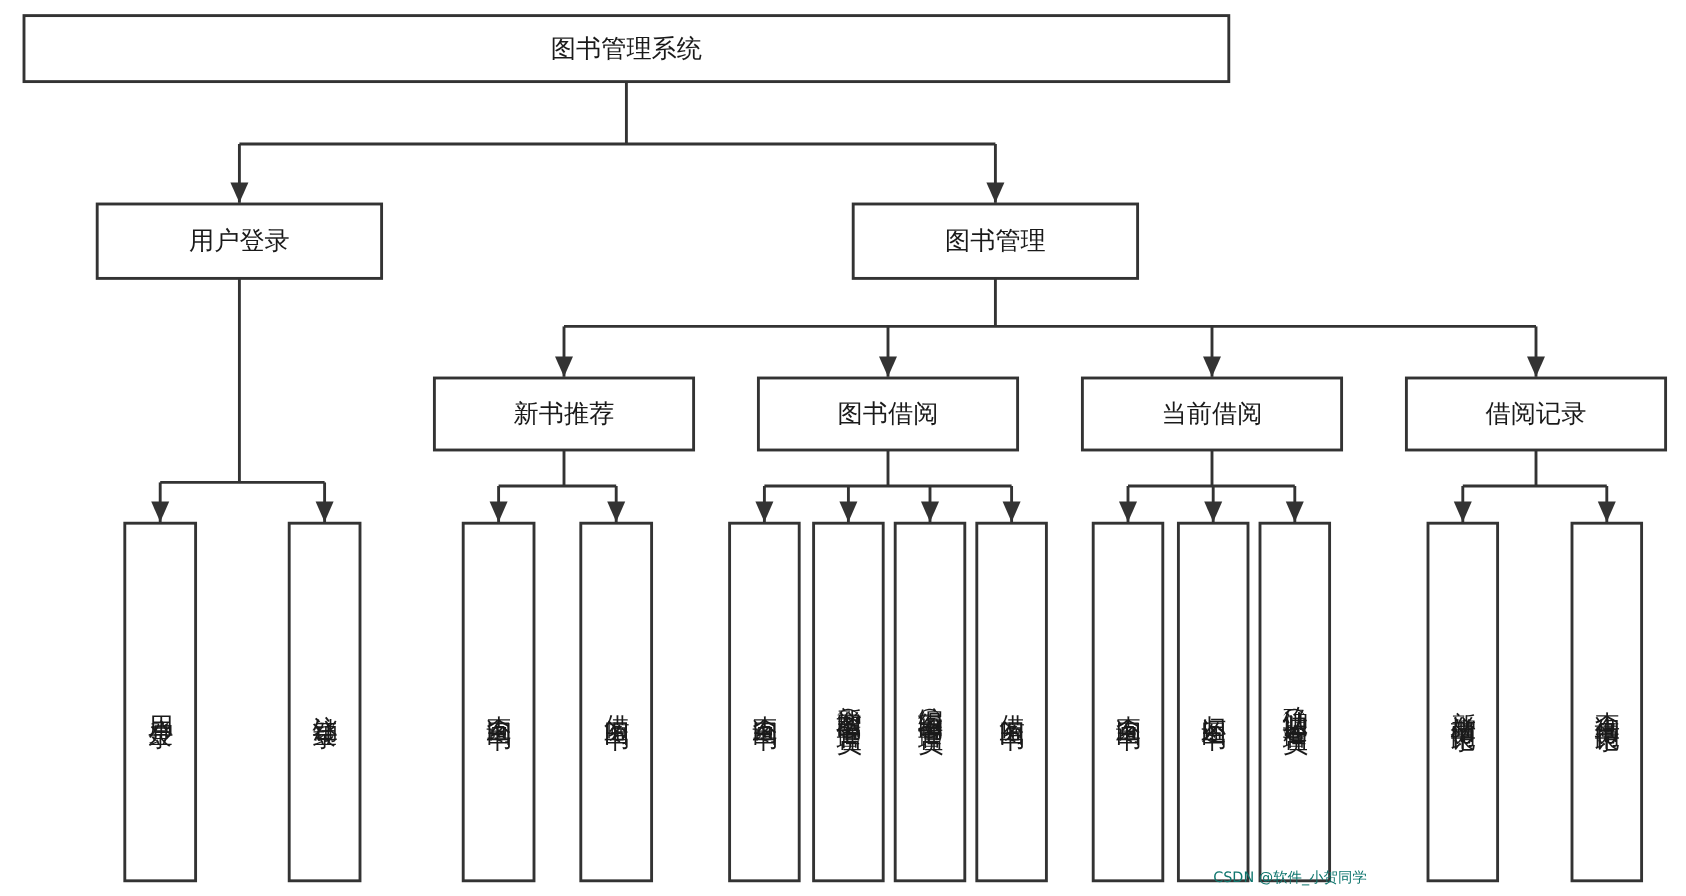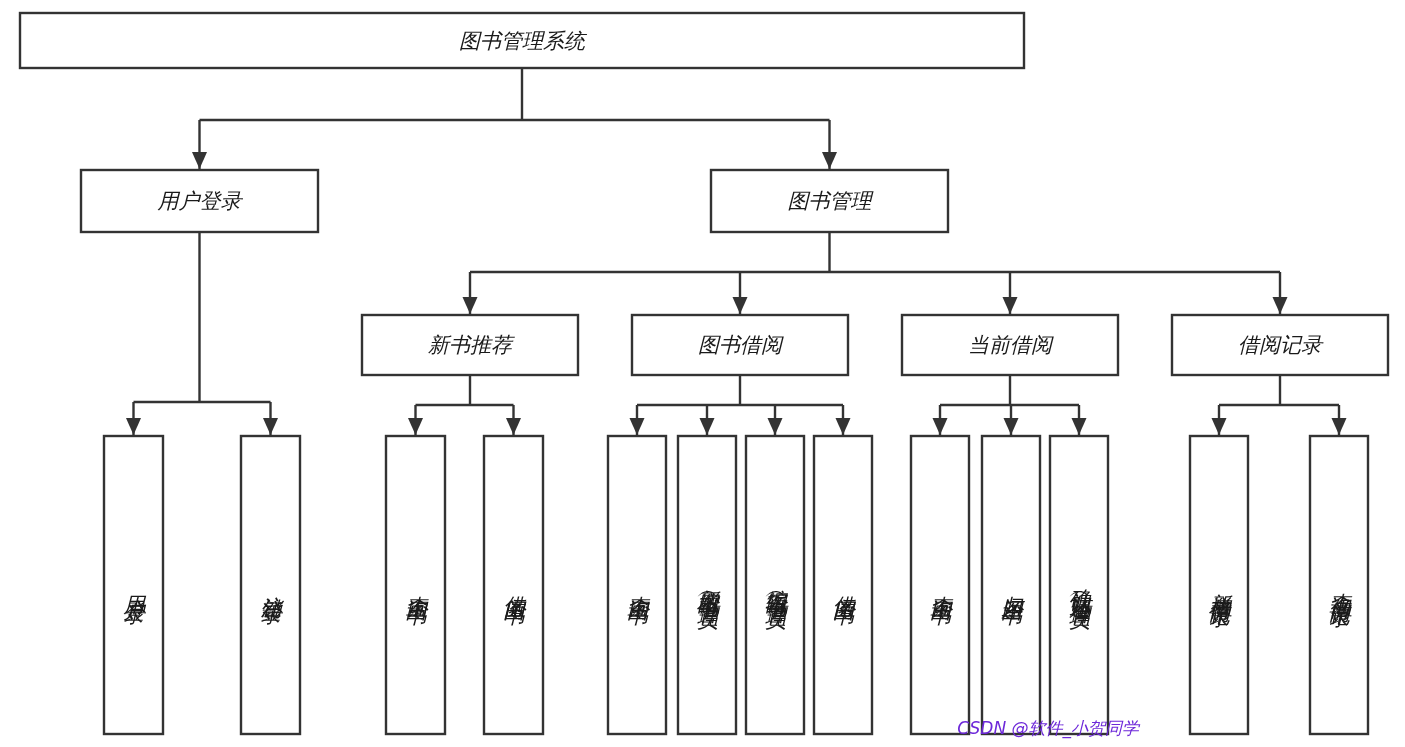--- a/index.html
+++ b/index.html
@@ -13,21 +13,20 @@
     font-family: "DejaVu Sans", "Liberation Sans", sans-serif;
     overflow: hidden;
     position: relative;
   }
   #diagram-root {
     position: absolute;
     left: 0;
     top: 0;
     width: 1153px;
     height: 747px;
-    font-style: italic;
   }
   .node-box {
     fill: #ffffff;
     stroke: #333333;
     stroke-width: 2.4;
   }
   .connector {
     stroke: #333333;
     stroke-width: 2.4;
     fill: none;
@@ -60,22 +59,22 @@
     font-size: 21px;
     line-height: 1;
     color: #1a1a1a;
     letter-spacing: 3px;
     white-space: nowrap;
     text-align: center;
   }
   .watermark {
     position: absolute;
     font-family: "DejaVu Sans", "Liberation Sans", sans-serif;
-    font-size: 17px;
-    color: #6d28d9;
+    font-size: 12px;
+    color: #0f766e;
     right: 14px;
     bottom: 7px;
     white-space: nowrap;
     pointer-events: none;
   }
 </style>
 </head>
 <body>
 
 <div id="diagram-root">

